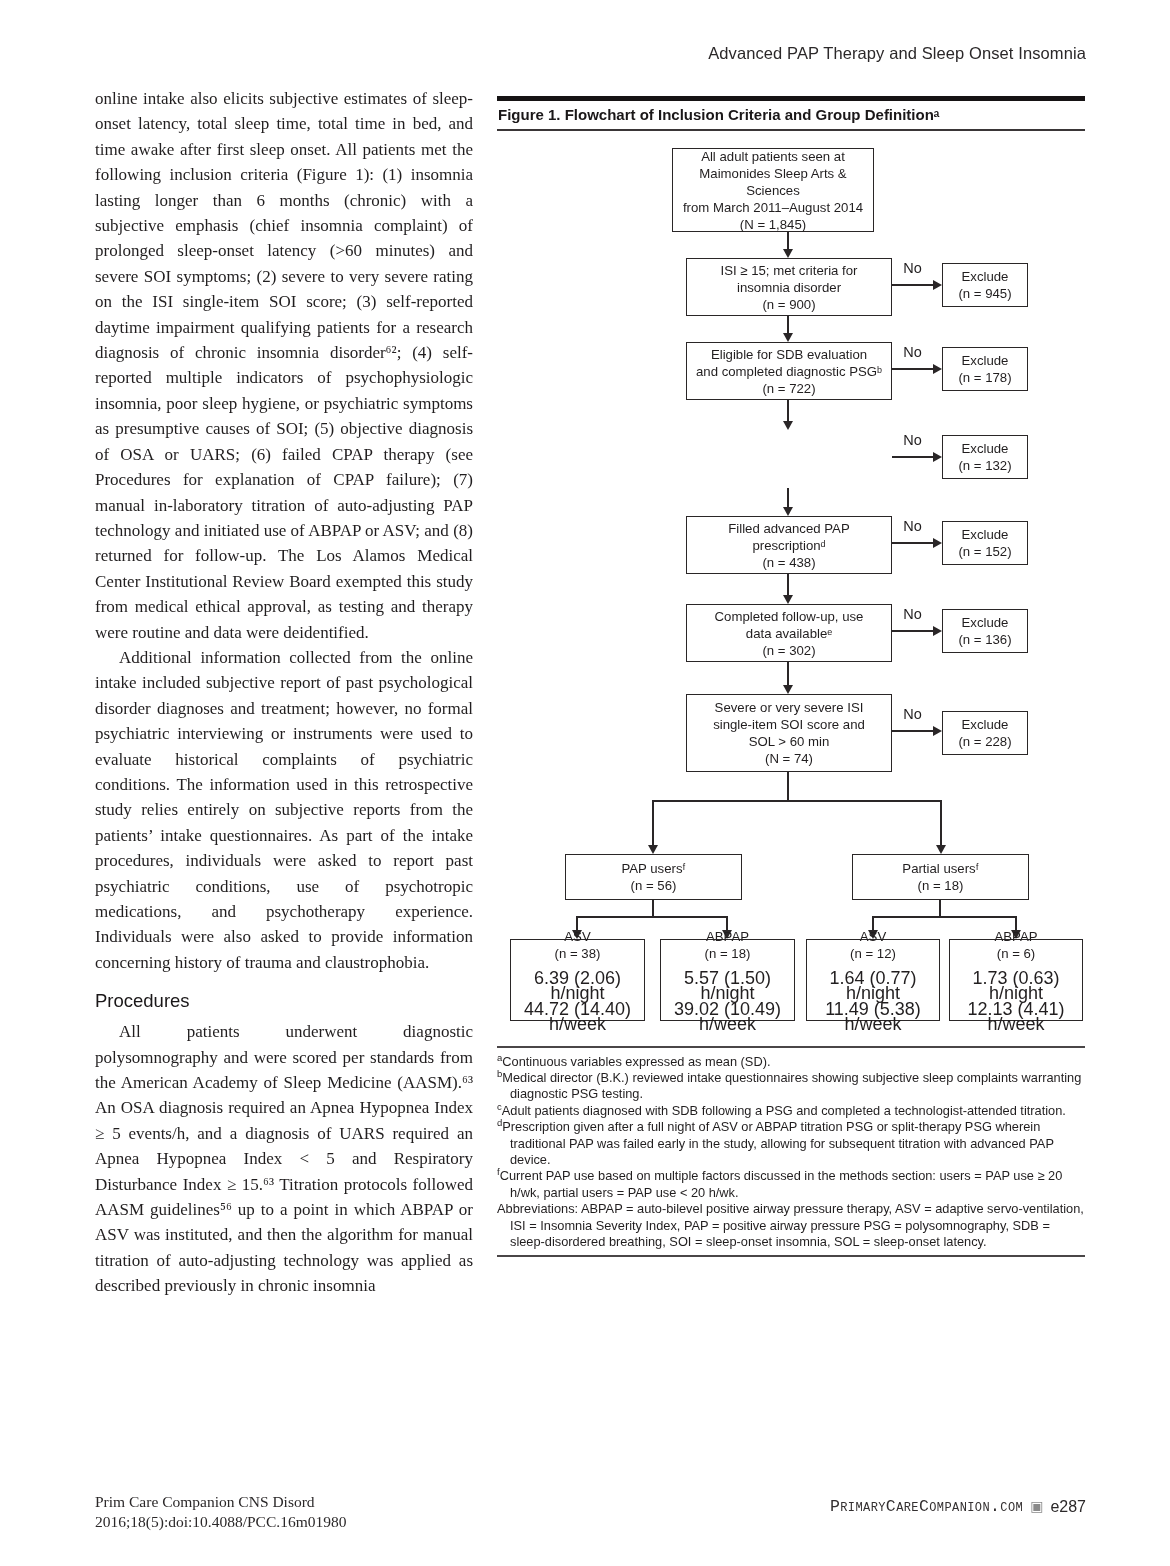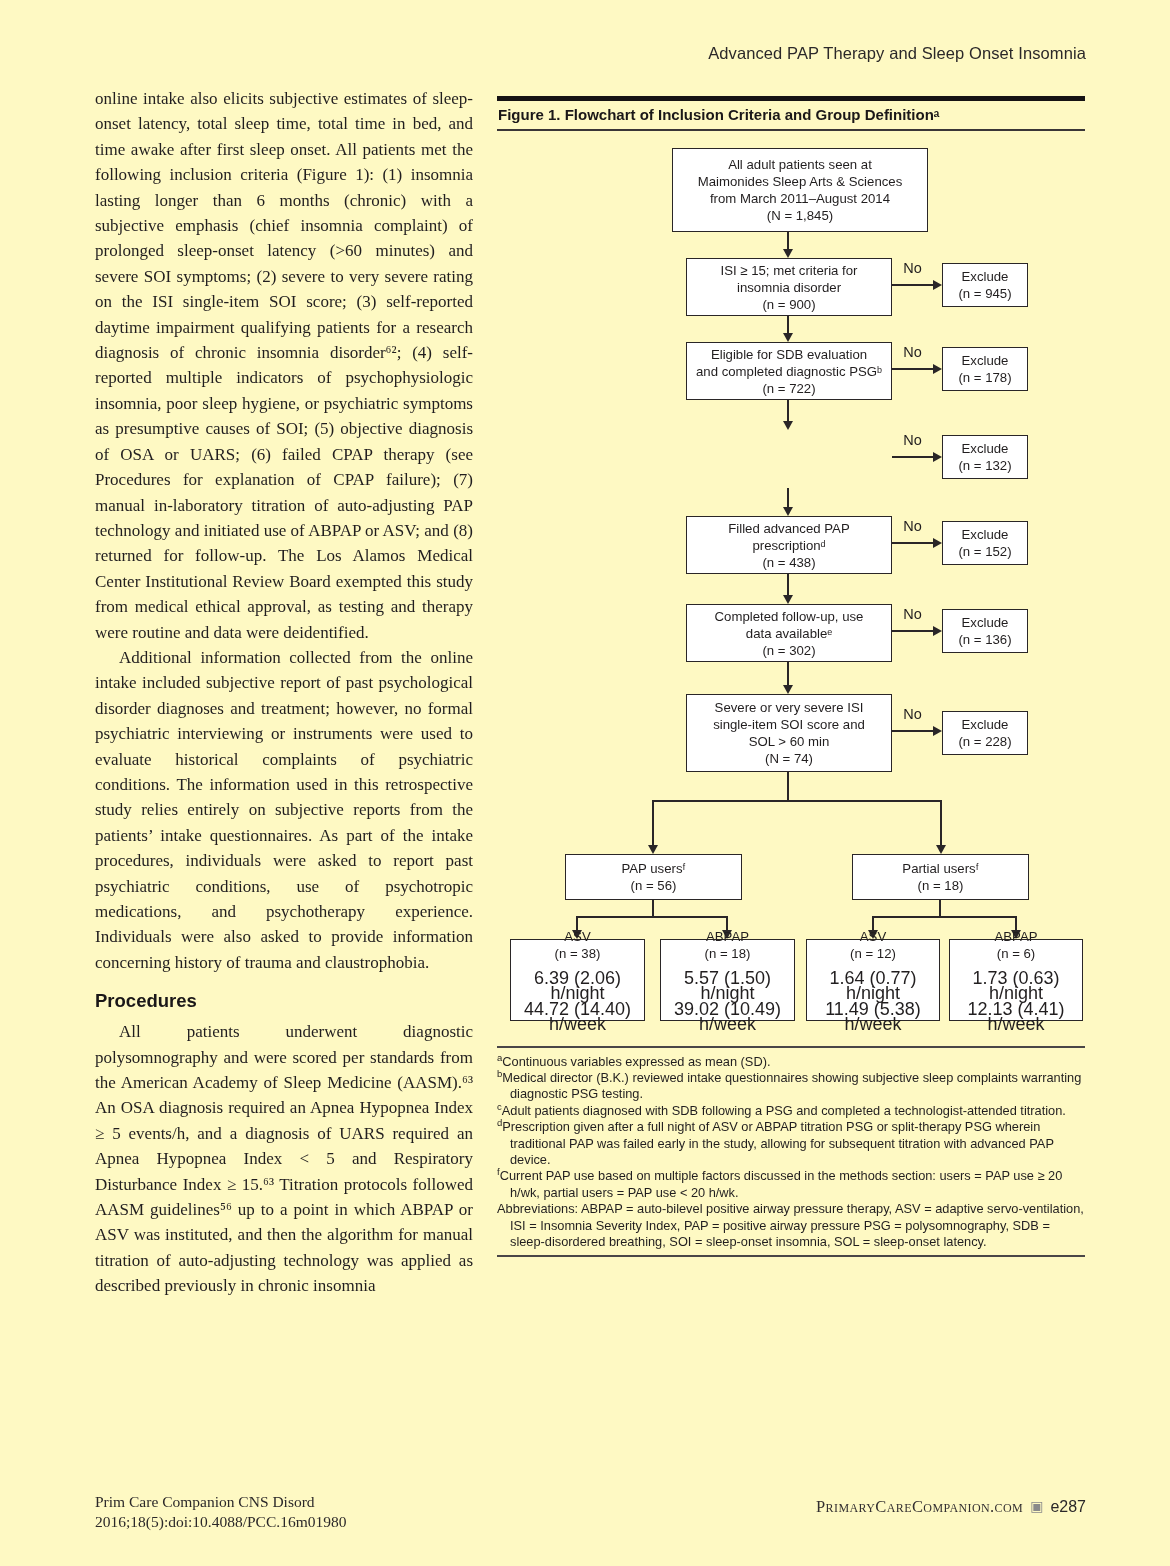--- a/index.html
+++ b/index.html
@@ -1,37 +1,37 @@
 <!DOCTYPE html>
 <html><head>
 <meta charset="utf-8">
 <style>
   html,body{margin:0;padding:0;background:#e8e8e8;}
   .page{
-    position:relative;width:1170px;height:1566px;background:#fef9c3;
+    position:relative;width:1170px;height:1566px;background:#ffffff;
     margin:0 auto;overflow:hidden;color:#1f1c1d;
     font-family:"Liberation Serif","DejaVu Serif",serif;
   }
   
   .running-head{
     position:absolute;top:44px;right:84px;
     font-family:"Liberation Sans","DejaVu Sans",sans-serif;
     font-size:16.5px;color:#2b2829;letter-spacing:.1px;
   }
   
   .left-col{position:absolute;left:95px;top:86px;width:378px;}
   .body-p{
     margin:0;font-size:17px;line-height:25.4px;text-align:justify;
     color:#211e1f;
   }
   .body-p.indent{text-indent:24px;}
   .section-heading{
     margin:15px 0 7px 0;
     font-family:"Liberation Sans","DejaVu Sans",sans-serif;
-    font-size:18.5px;font-weight:bold;color:#1a1718;
+    font-size:18.5px;font-weight:normal;color:#1a1718;
   }
   
   .figure{position:absolute;left:497px;top:96px;width:588px;height:1244px;}
   .fig-topbar{position:absolute;left:0;top:0;width:588px;height:5px;background:#161314;}
   .fig-title{
     position:absolute;left:1px;top:10px;width:586px;
     font-family:"Liberation Sans","DejaVu Sans",sans-serif;
     font-size:15px;font-weight:bold;color:#1a1718;
   }
   .fig-title-rule{position:absolute;left:0;top:33px;width:588px;height:1.5px;background:#3a3637;}
@@ -68,21 +68,21 @@
   .footer-left{
     position:absolute;left:95px;top:1492px;
     font-family:Liberation Serif, serif;
     font-size:15.5px;line-height:19.5px;color:#2b2829;
   }
   .footer-right{
     position:absolute;right:84px;top:1497px;display:flex;align-items:center;gap:7px;
     color:#332f30;
   }
   .footer-site{
-    font-family:Liberation Serif, serif;
+    font-family:Liberation Mono, monospace;
     font-variant:small-caps;font-size:16.5px;letter-spacing:.4px;
   }
   .footer-square{font-size:14px;color:#8a8a8a;line-height:1;}
   .footer-pagenum{
     font-family:"Liberation Sans","DejaVu Sans",sans-serif;
     font-size:16px;color:#2b2829;
   }
 </style>
 </head>
 <body>
@@ -96,21 +96,21 @@
     <p class="body-p indent">Additional information collected from the online intake included subjective report of past psychological disorder diagnoses and treatment; however, no formal psychiatric interviewing or instruments were used to evaluate historical complaints of psychiatric conditions. The information used in this retrospective study relies entirely on subjective reports from the patients’ intake questionnaires. As part of the intake procedures, individuals were asked to report past psychiatric conditions, use of psychotropic medications, and psychotherapy experience. Individuals were also asked to provide information concerning history of trauma and claustrophobia.</p>
     <h2 class="section-heading">Procedures</h2>
     <p class="body-p indent">All patients underwent diagnostic polysomnography and were scored per standards from the American Academy of Sleep Medicine (AASM).⁶³ An OSA diagnosis required an Apnea Hypopnea Index ≥ 5 events/h, and a diagnosis of UARS required an Apnea Hypopnea Index &lt; 5 and Respiratory Disturbance Index ≥ 15.⁶³ Titration protocols followed AASM guidelines⁵⁶ up to a point in which ABPAP or ASV was instituted, and then the algorithm for manual titration of auto-adjusting technology was applied as described previously in chronic insomnia</p>
   </div>
 
   <div class="figure">
     <div class="fig-topbar"></div>
     <div class="fig-title">Figure 1. Flowchart of Inclusion Criteria and Group Definitionᵃ</div>
     <div class="fig-title-rule"></div>
 
-    <div class="fc-box" style="left:175px;top:52px;width:256px;height:84px">All adult patients seen at
+    <div class="fc-box" style="left:175px;top:52px;width:202px;height:84px">All adult patients seen at
 Maimonides Sleep Arts &amp; Sciences
 from March 2011–August 2014
 (N = 1,845)</div>
     <div class="vline" style="left:290px;top:136px;height:17px"></div>
     <div class="head-d" style="left:286px;top:153px"></div>
 
     <div class="fc-box" style="left:189px;top:162px;width:206px;height:58px">ISI ≥ 15; met criteria for
 insomnia disorder
 (n = 900)</div>
     <div class="hline" style="left:395px;top:188px;width:41px"></div>

